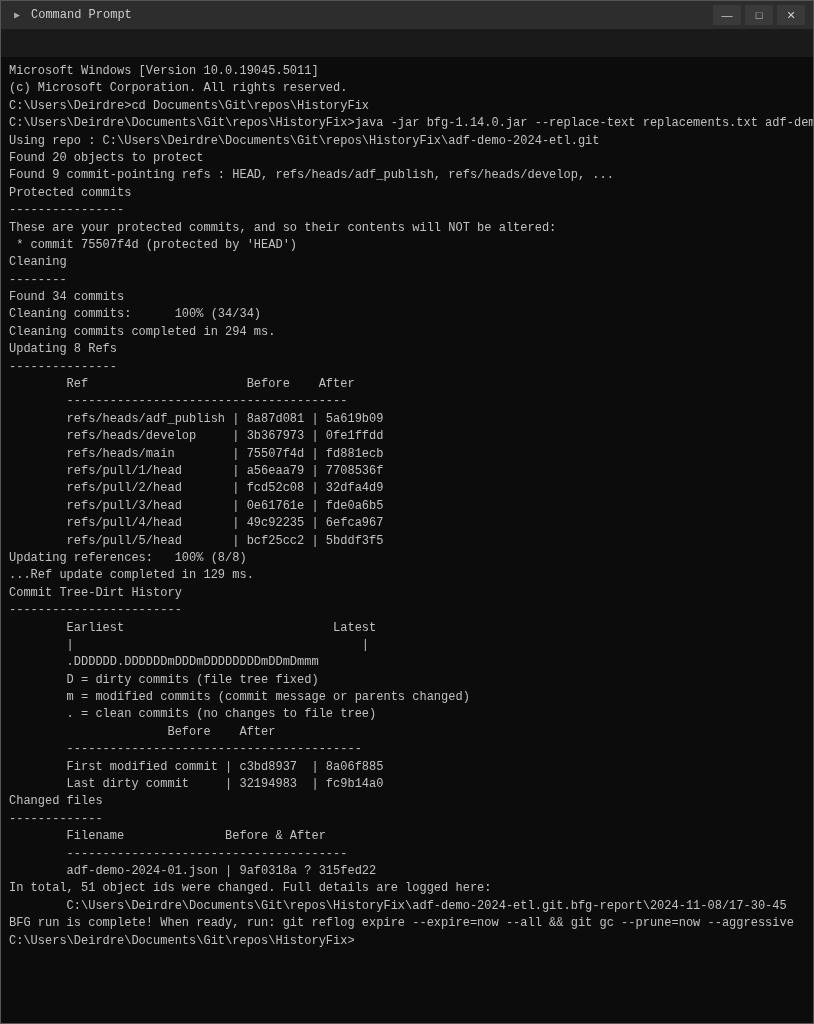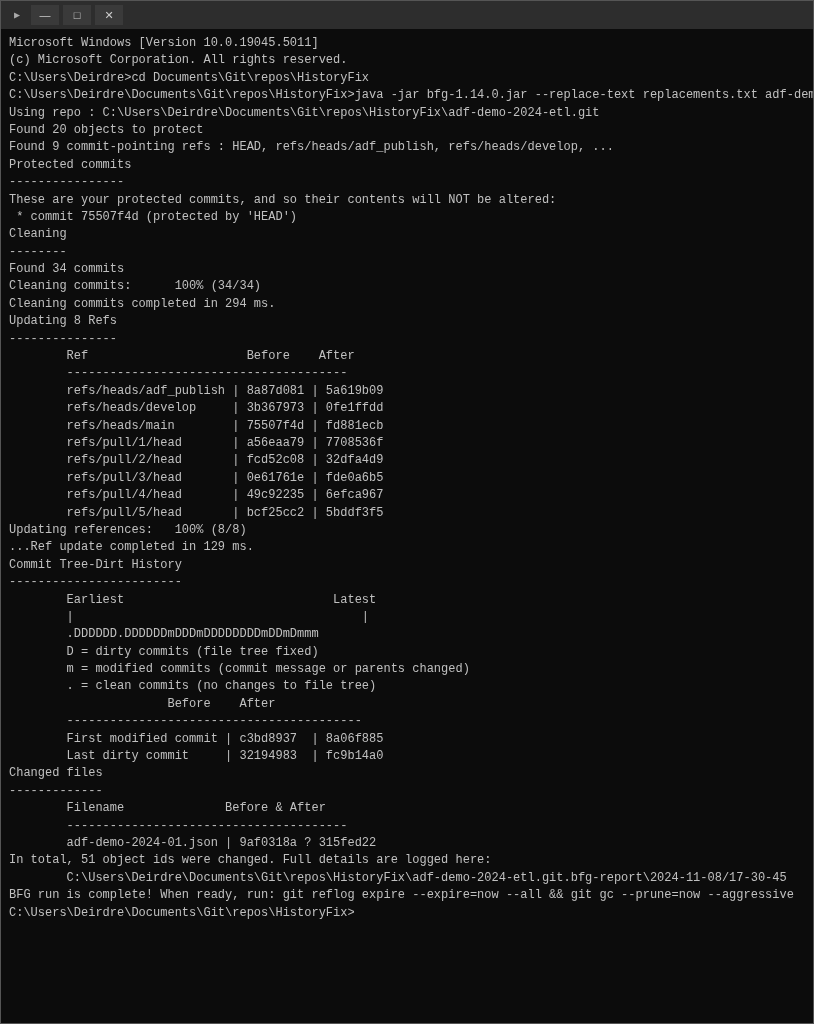--- a/index.html
+++ b/index.html
@@ -60,36 +60,38 @@
     }
     .terminal-body {
       background: #0c0c0c;
       flex: 1;
       padding: 6px 8px;
       overflow-y: auto;
       line-height: 1.45;
       white-space: pre;
       color: #c0c0c0;
       font-size: 12px;
+      margin-top: 28px;
     }
     .window-wrap {
       position: relative;
       display: flex;
       flex-direction: column;
       width: 814px;
       height: 1024px;
     }
   </style>
 </head>
 <body>
 
 <div class="window-wrap">
   <div class="window">
     <div class="title-bar">
       <div class="title-bar-icon">▶</div>
+      <div class="title-bar-text">Command Prompt</div>
       <div class="title-bar-buttons">
         <button class="tb-btn">—</button>
         <button class="tb-btn">□</button>
         <button class="tb-btn close">✕</button>
       </div>
     </div>
     <div class="terminal-body" id="terminal-output"><div>Microsoft Windows [Version 10.0.19045.5011]</div><div>(c) Microsoft Corporation. All rights reserved.</div><div></div><div>C:\Users\Deirdre&gt;cd Documents\Git\repos\HistoryFix</div><div></div><div>C:\Users\Deirdre\Documents\Git\repos\HistoryFix&gt;java -jar bfg-1.14.0.jar --replace-text replacements.txt adf-demo-2024-etl.git</div><div></div><div>Using repo : C:\Users\Deirdre\Documents\Git\repos\HistoryFix\adf-demo-2024-etl.git</div><div></div><div>Found 20 objects to protect</div><div>Found 9 commit-pointing refs : HEAD, refs/heads/adf_publish, refs/heads/develop, ...</div><div></div><div>Protected commits</div><div>----------------</div><div></div><div>These are your protected commits, and so their contents will NOT be altered:</div><div></div><div> * commit 75507f4d (protected by 'HEAD')</div><div></div><div>Cleaning</div><div>--------</div><div></div><div>Found 34 commits</div><div>Cleaning commits:      100% (34/34)</div><div>Cleaning commits completed in 294 ms.</div><div></div><div>Updating 8 Refs</div><div>---------------</div><div></div><div>	Ref                      Before    After</div><div>	---------------------------------------</div><div>	refs/heads/adf_publish | 8a87d081 | 5a619b09</div><div>	refs/heads/develop     | 3b367973 | 0fe1ffdd</div><div>	refs/heads/main        | 75507f4d | fd881ecb</div><div>	refs/pull/1/head       | a56eaa79 | 7708536f</div><div>	refs/pull/2/head       | fcd52c08 | 32dfa4d9</div><div>	refs/pull/3/head       | 0e61761e | fde0a6b5</div><div>	refs/pull/4/head       | 49c92235 | 6efca967</div><div>	refs/pull/5/head       | bcf25cc2 | 5bddf3f5</div><div></div><div>Updating references:   100% (8/8)</div><div>...Ref update completed in 129 ms.</div><div></div><div>Commit Tree-Dirt History</div><div>------------------------</div><div></div><div>	Earliest                             Latest</div><div>	|                                        |</div><div>	.DDDDDD.DDDDDDmDDDmDDDDDDDDmDDmDmmm</div><div></div><div>	D = dirty commits (file tree fixed)</div><div>	m = modified commits (commit message or parents changed)</div><div>	. = clean commits (no changes to file tree)</div><div></div><div>	              Before    After</div><div>	-----------------------------------------</div><div>	First modified commit | c3bd8937  | 8a06f885</div><div>	Last dirty commit     | 32194983  | fc9b14a0</div><div></div><div>Changed files</div><div>-------------</div><div></div><div>	Filename              Before &amp; After</div><div>	---------------------------------------</div><div>	adf-demo-2024-01.json | 9af0318a ? 315fed22</div><div></div><div>In total, 51 object ids were changed. Full details are logged here:</div><div></div><div>	C:\Users\Deirdre\Documents\Git\repos\HistoryFix\adf-demo-2024-etl.git.bfg-report\2024-11-08/17-30-45</div><div></div><div>BFG run is complete! When ready, run: git reflog expire --expire=now --all &amp;&amp; git gc --prune=now --aggressive</div><div></div><div>C:\Users\Deirdre\Documents\Git\repos\HistoryFix&gt;</div></div>
   </div>
 </div>
 

